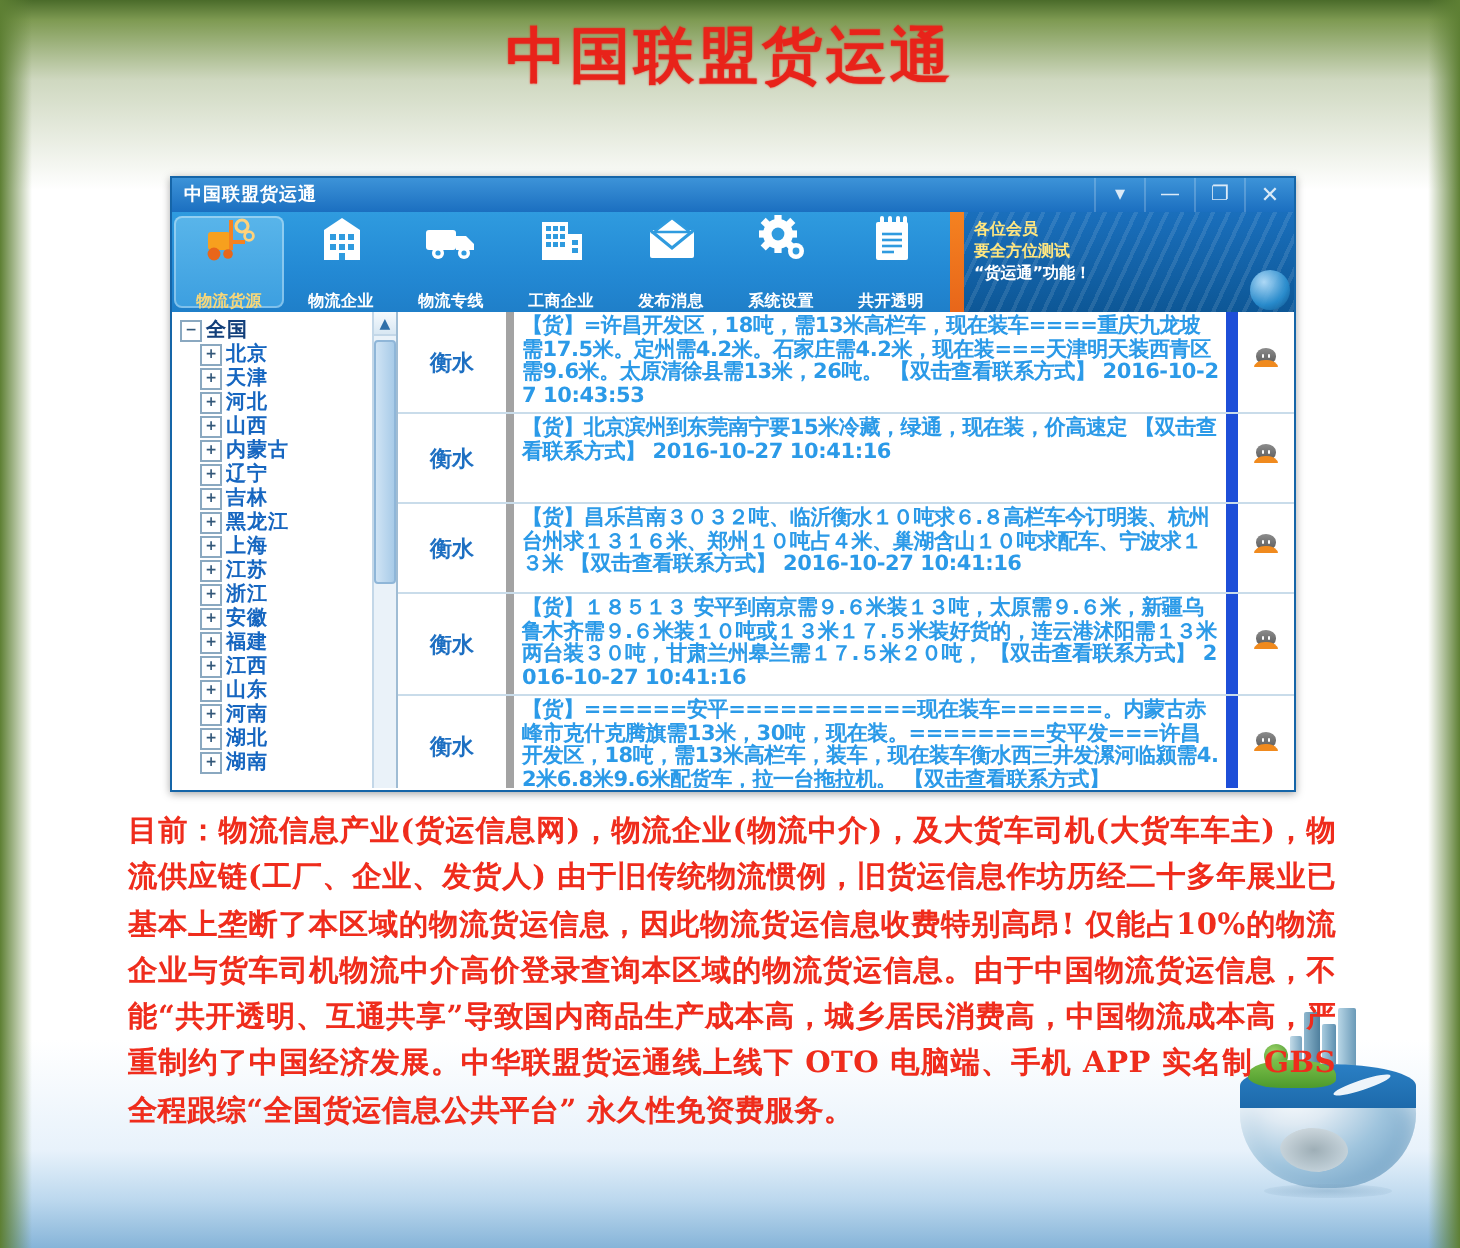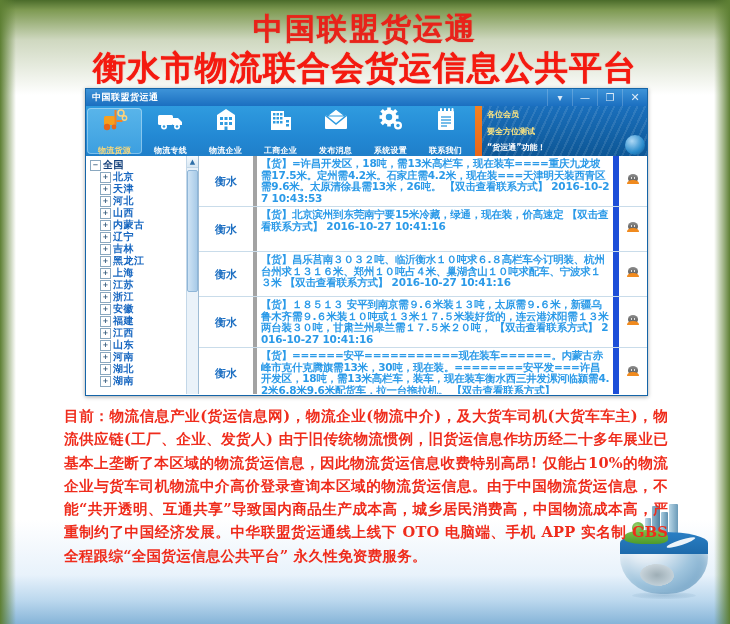--- a/index.html
+++ b/index.html
@@ -123,21 +123,21 @@
   .tb-banner .stripe {
     width: 7px;
     background: linear-gradient(to bottom, #f58220, #e8661a);
   }
   .tb-banner .bannerbody {
     flex: 1;
     background:
       repeating-linear-gradient(115deg, rgba(255,255,255,0.10) 0 2px, rgba(255,255,255,0) 2px 7px),
       linear-gradient(to bottom, #1a6fbc, #0d5796);
     padding: 3px 5px;
-    display: flex; flex-direction: column; justify-content: space-between;
+    display: flex; flex-direction: column; justify-content: flex-start;
     position: relative;
   }
   .banner-line {
     font-size: 8px; color: #ffe680;
     font-weight: bold; line-height: 11px; white-space: nowrap;
   }
   .banner-line.l3 { color: #ffffff; }
   .banner-globe {
     position: absolute; right: 2px; bottom: 1px;
     width: 20px; height: 20px; border-radius: 50%;
@@ -333,21 +333,20 @@
     border-radius: 50%;
   }
 </style>
 </head>
 <body>
 
 <div id="page">
 
   <div class="headings">
     <div class="title-1">中国联盟货运通</div>
-    <div class="title-2">衡水市物流联合会货运信息公共平台</div>
   </div>
 
   <div id="app-window">
 
     <div class="titlebar">
       <span class="app-title">中国联盟货运通</span>
       <div class="win-controls">
         <div class="win-btn">▾</div>
         <div class="win-btn">—</div>
         <div class="win-btn">❐</div>
@@ -363,52 +362,52 @@
             <rect x="3" y="9" width="11" height="9" rx="1.5" fill="#f7a01e"></rect>
             <rect x="13.5" y="3" width="2" height="15" fill="#f58220"></rect>
             <rect x="15.5" y="13" width="6" height="2" fill="#f58220"></rect>
             <circle cx="6" cy="20" r="3.2" fill="#e8661a"></circle>
             <circle cx="13" cy="20" r="2.4" fill="#e8661a"></circle>
             <circle cx="20" cy="6" r="3" fill="none" stroke="#ffd27a" stroke-width="1.6"></circle>
             <circle cx="23.5" cy="11" r="2.2" fill="none" stroke="#ffd27a" stroke-width="1.4"></circle>
           </svg>
         </span>
         <span class="tb-label">物流货源</span>
-      </div>
-
-      <div class="tb-item">
-        <span class="tb-icon">
-          <svg width="30" height="25" viewBox="0 0 30 25">
-            <rect x="2" y="8" width="15" height="10" rx="1.5" fill="#ffffff"></rect>
-            <path d="M17 11 h5 l4 4 v3 h-9 z" fill="#ffffff"></path>
-            <circle cx="8" cy="19.5" r="3" fill="#ffffff"></circle>
-            <circle cx="21" cy="19.5" r="3" fill="#ffffff"></circle>
-            <circle cx="8" cy="19.5" r="1.3" fill="#2f9bdf"></circle>
-            <circle cx="21" cy="19.5" r="1.3" fill="#2f9bdf"></circle>
-          </svg>
-        </span>
-        <span class="tb-label">物流专线</span>
       </div>
 
       <div class="tb-item">
         <span class="tb-icon">
           <svg width="26" height="25" viewBox="0 0 26 25">
             <path d="M13 2 L22 8 V23 H4 V8 Z" fill="#ffffff"></path>
             <g fill="#2f9bdf">
               <rect x="7" y="10" width="3" height="3"></rect>
                 <rect x="11.5" y="10" width="3" height="3"></rect>
                 <rect x="16" y="10" width="3" height="3"></rect>
               <rect x="7" y="15" width="3" height="3"></rect>
                 <rect x="11.5" y="15" width="3" height="3"></rect>
                 <rect x="16" y="15" width="3" height="3"></rect>
               <rect x="11.5" y="19.5" width="3" height="3.5"></rect>
             </g>
           </svg>
         </span>
         <span class="tb-label">物流企业</span>
+      </div>
+
+      <div class="tb-item">
+        <span class="tb-icon">
+          <svg width="30" height="25" viewBox="0 0 30 25">
+            <rect x="2" y="8" width="15" height="10" rx="1.5" fill="#ffffff"></rect>
+            <path d="M17 11 h5 l4 4 v3 h-9 z" fill="#ffffff"></path>
+            <circle cx="8" cy="19.5" r="3" fill="#ffffff"></circle>
+            <circle cx="21" cy="19.5" r="3" fill="#ffffff"></circle>
+            <circle cx="8" cy="19.5" r="1.3" fill="#2f9bdf"></circle>
+            <circle cx="21" cy="19.5" r="1.3" fill="#2f9bdf"></circle>
+          </svg>
+        </span>
+        <span class="tb-label">物流专线</span>
       </div>
 
       <div class="tb-item">
         <span class="tb-icon">
           <svg width="28" height="25" viewBox="0 0 28 25">
             <rect x="4" y="4" width="13" height="19" fill="#ffffff"></rect>
             <rect x="17" y="10" width="7" height="13" fill="#ffffff"></rect>
             <g fill="#2f9bdf">
               <rect x="6" y="6" width="2.5" height="2.5"></rect>
                 <rect x="9.5" y="6" width="2.5" height="2.5"></rect>
@@ -473,21 +472,21 @@
                 <line x1="8" y1="19" x2="14" y2="19"></line>
             </g>
             <g fill="#ffffff">
               <rect x="7" y="1" width="2" height="5" rx="1"></rect>
                 <rect x="11" y="1" width="2" height="5" rx="1"></rect>
               <rect x="15" y="1" width="2" height="5" rx="1"></rect>
                 <rect x="18.5" y="1" width="2" height="5" rx="1"></rect>
             </g>
           </svg>
         </span>
-        <span class="tb-label">联系我们</span>
+        <span class="tb-label">共开透明</span>
       </div>
 
       <div class="tb-banner">
         <div class="stripe"></div>
         <div class="bannerbody">
           <div class="banner-line">各位会员</div>
           <div class="banner-line">要全方位测试</div>
           <div class="banner-line l3">“货运通”功能！</div>
           <div class="banner-globe"></div>
         </div>

